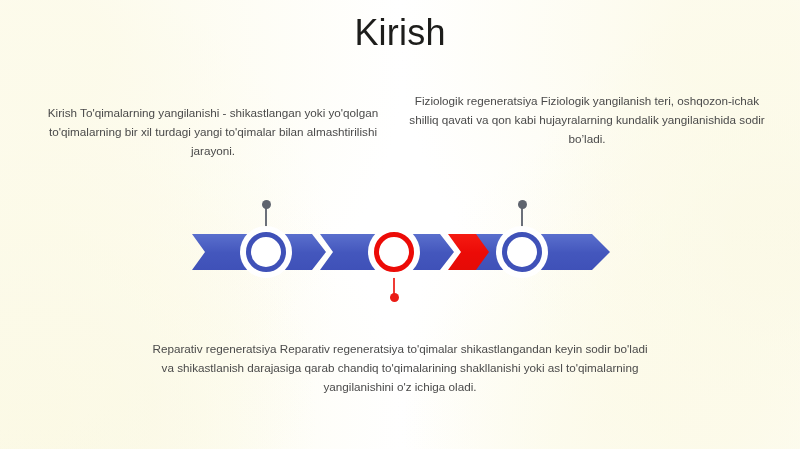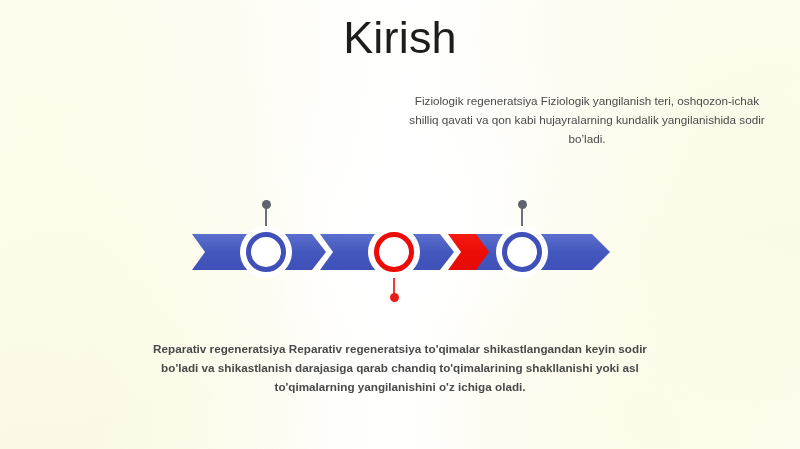--- a/index.html
+++ b/index.html
@@ -37,38 +37,38 @@
     position: relative;
     width: 800px; height: 449px;
     z-index: 1;
   }
 
   
   .title {
     position: absolute;
     top: 12px; left: 0; right: 0;
     text-align: center;
-    font-size: 45px;
+    font-size: 36px;
     line-height: 1.15;
     font-weight: 400;
     color: #1d1d1b;
     letter-spacing: 0.2px;
   }
 
   
   .copy {
     position: absolute;
     text-align: center;
     color: #4a4a4a;
     font-size: 11.7px;
     line-height: 1.62;
   }
   .copy-left  { left: 30px;  top: 104px;  width: 366px; }
   .copy-right { left: 404px; top: 92px;  width: 366px; }
-  .copy-bottom{ left: 150px; top: 340px;  width: 500px; font-weight: bold; }
+  .copy-bottom{ left: 150px; top: 340px;  width: 500px; }
 
   
   .process {
     position: absolute;
     left: 192px;
     top: 192px;
     width: 418px;
     height: 118px;
   }
 
@@ -168,20 +168,21 @@
 </style>
 </head>
 <body>
 
 <div class="bg-texture"></div>
 
 <div class="slide">
 
   <div class="title">Kirish</div>
 
+  <div class="copy copy-left">Kirish To'qimalarning yangilanishi - shikastlangan yoki yo'qolgan to'qimalarning bir xil turdagi yangi to'qimalar bilan almashtirilishi jarayoni.</div>
 
   <div class="copy copy-right">Fiziologik regeneratsiya Fiziologik yangilanish teri, oshqozon-ichak shilliq qavati va qon kabi hujayralarning kundalik yangilanishida sodir bo’ladi.</div>
 
   <div class="copy copy-bottom">Reparativ regeneratsiya Reparativ regeneratsiya to'qimalar shikastlangandan keyin sodir bo'ladi va shikastlanish darajasiga qarab chandiq to'qimalarining shakllanishi yoki asl to'qimalarning yangilanishini o'z ichiga oladi.</div>
 
   <div class="process">
 
     <div class="bar">
       <div class="seg seg-chevron seg-blue seg-a"></div>
       <div class="seg seg-chevron seg-blue seg-b"></div>

